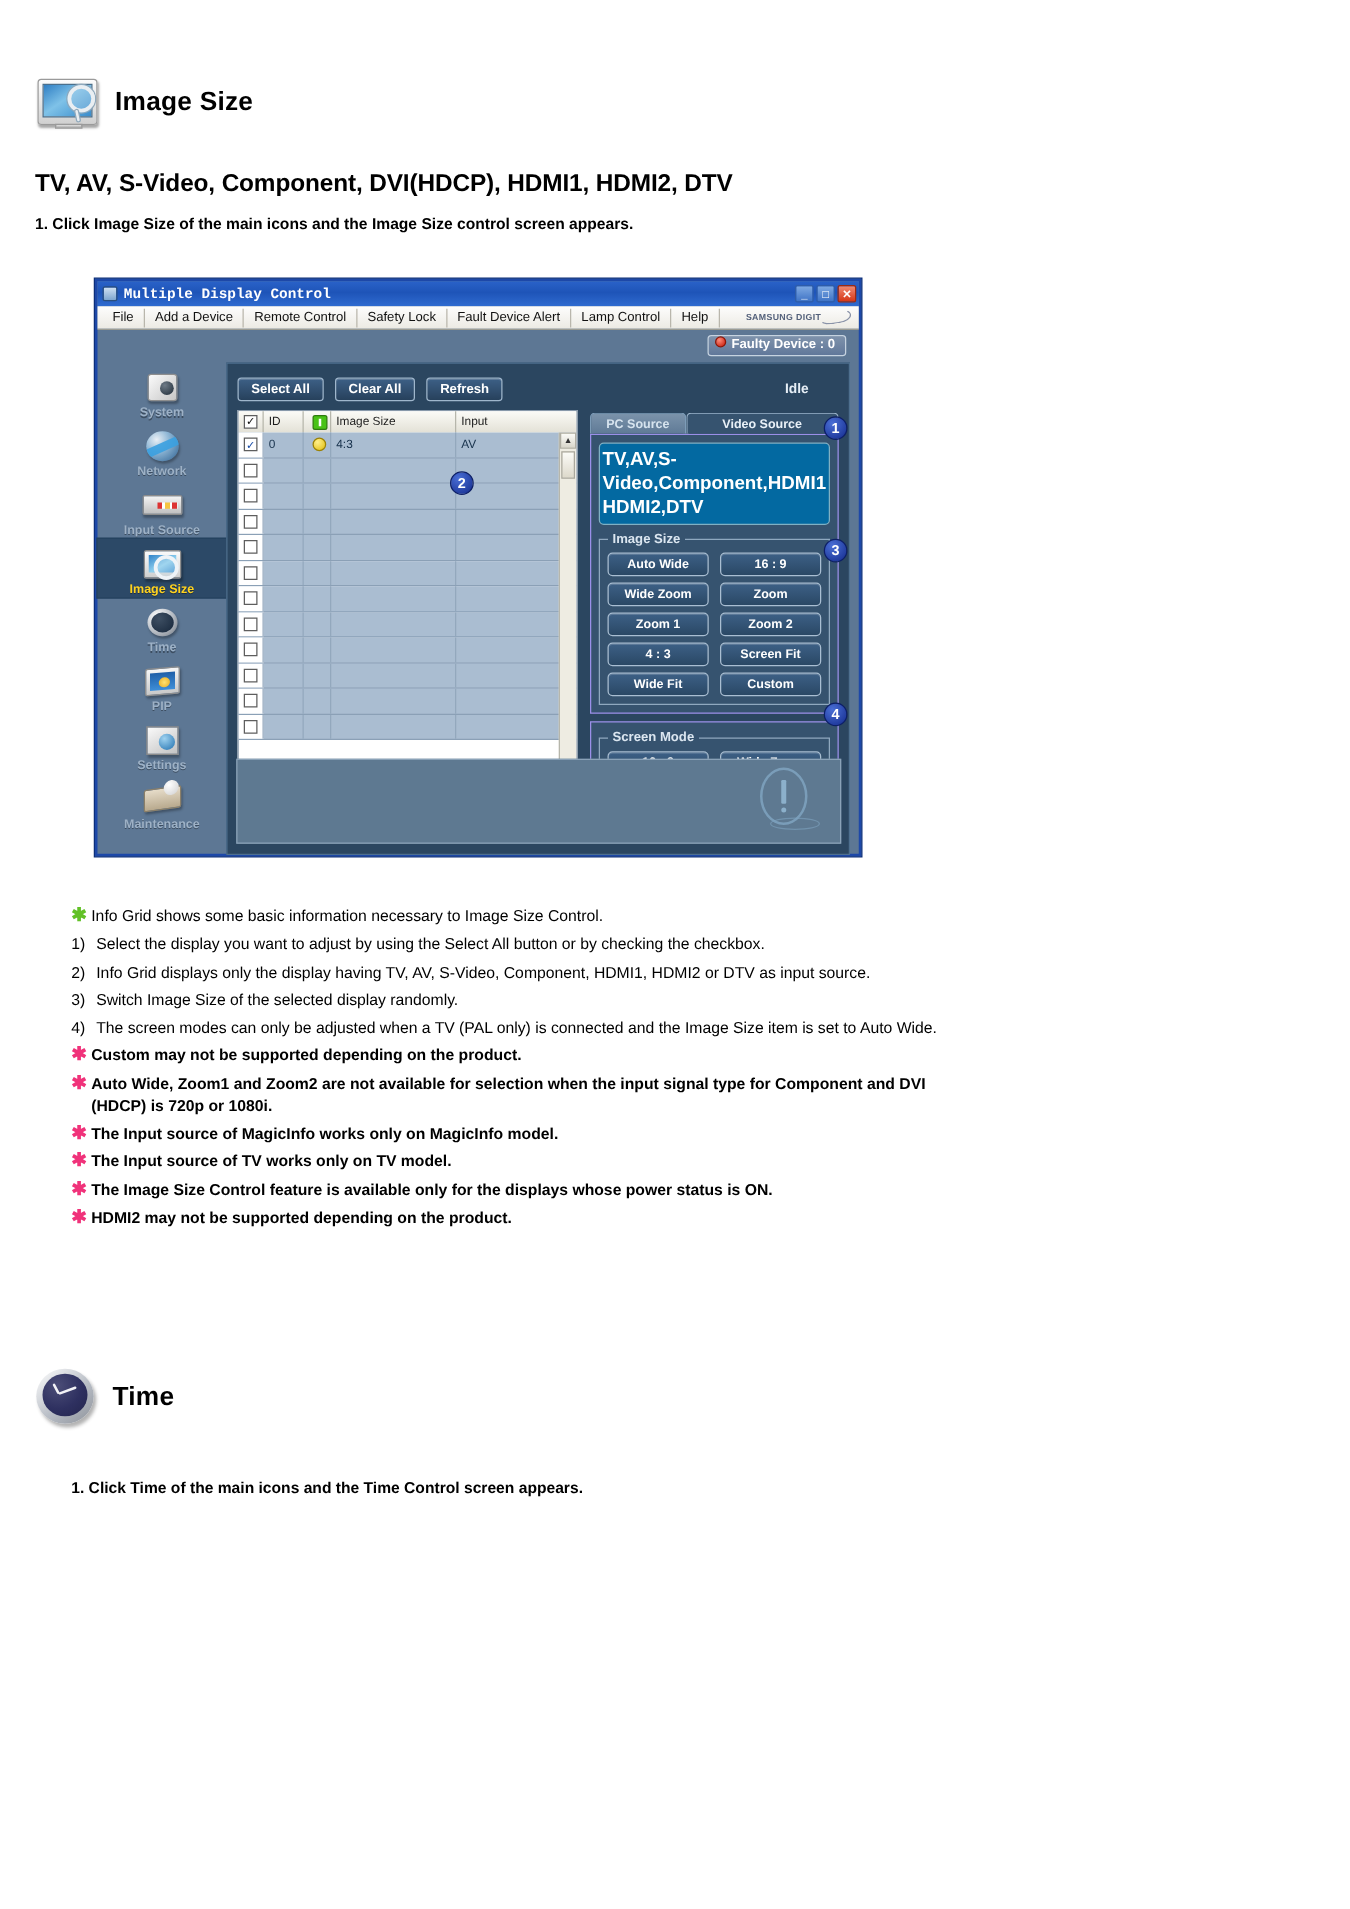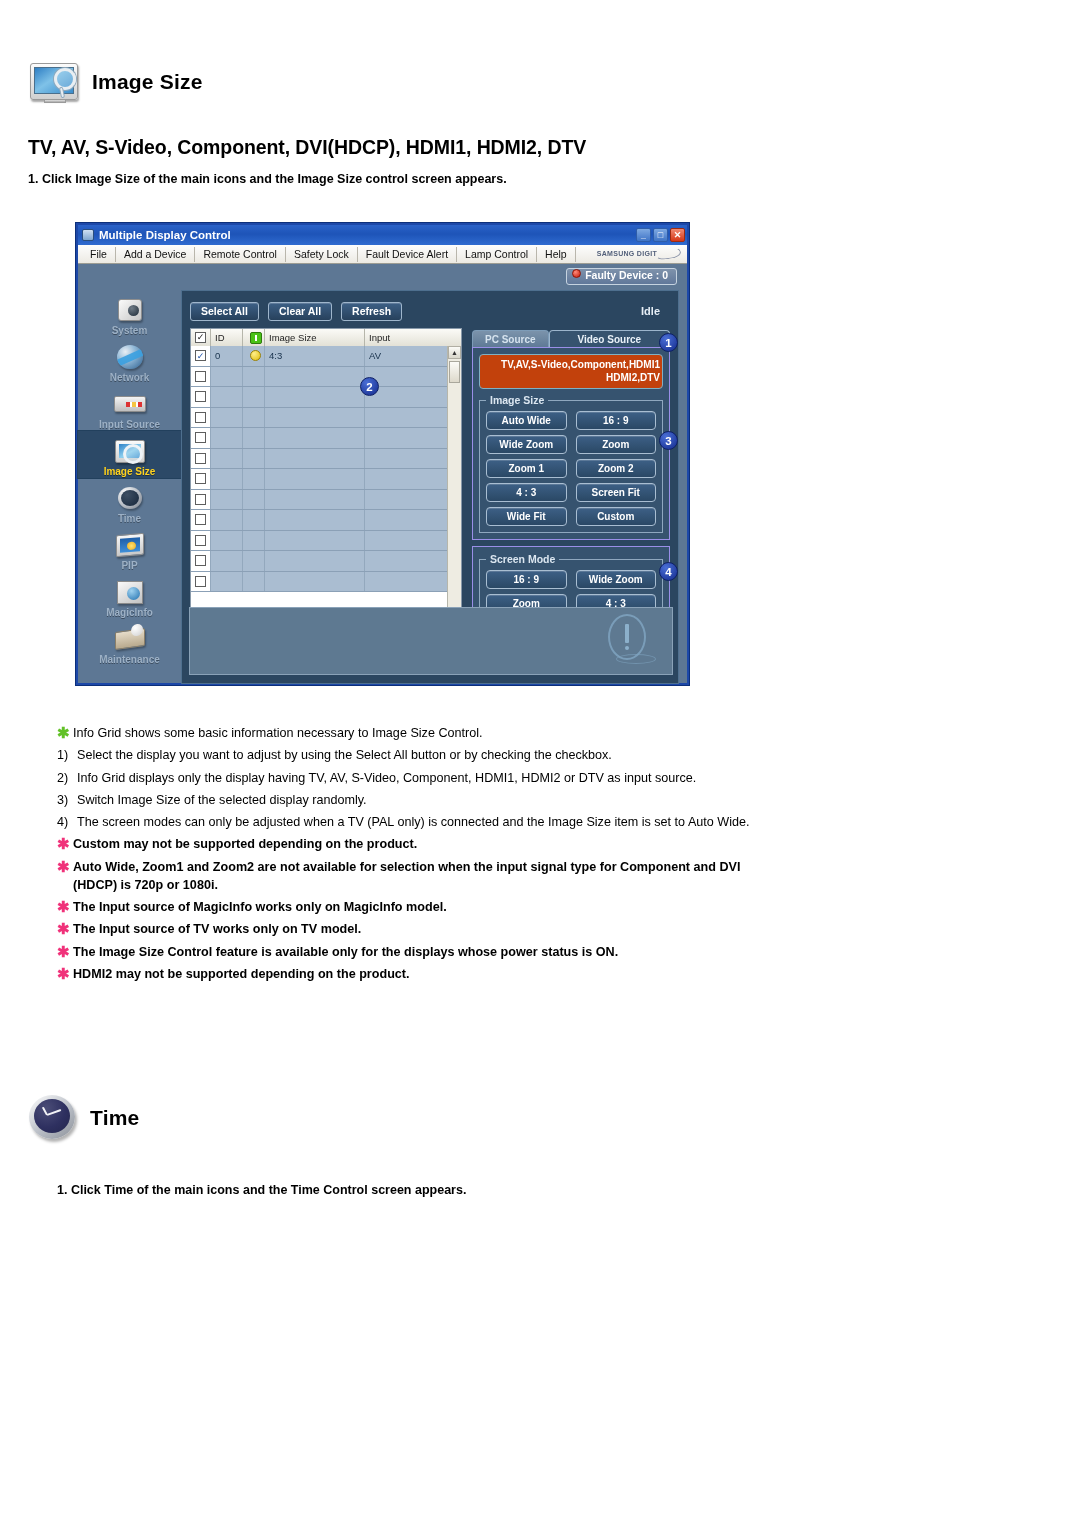--- a/index.html
+++ b/index.html
@@ -89,21 +89,21 @@
   }
   .titlebar {
     height:20px; display:flex; align-items:center;
     background:linear-gradient(#2a62c8 0%,#1e54b8 45%,#2f6bd0 100%);
     padding:0 2px 0 4px; color:#fff;
   }
   .titlebar .tb-icon {
     width:12px; height:12px; margin-right:5px; flex:none;
     background:linear-gradient(#cfe0f2,#7fa6cf); border:1px solid #2a4e7c; border-radius:2px;
   }
-  .titlebar .tb-text { font-size:11.5px; font-weight:bold; flex:1; white-space:nowrap; }
+  .titlebar .tb-text { font-size:11.5px; font-weight:bold; flex:1; white-space:nowrap;font-family:Liberation Mono, monospace; }
   .tb-btns { display:flex; gap:2px; }
   .tb-btn {
     width:15px; height:14px; border-radius:2px;
     border:1px solid #2f5da8; display:flex; align-items:center; justify-content:center;
     font-size:9px; color:#fff; font-weight:bold;
     background:linear-gradient(#7ea9e2,#3f74c6);
   }
   .tb-btn.close { background:linear-gradient(#f08a72,#d63616); border-color:#9e2a10; }
 
   .menubar {
@@ -207,21 +207,21 @@
     border:1px solid #4e6f8e; position:relative; padding:8px 8px 0 8px;
   }
   .panel-top { display:flex; align-items:center; height:24px; }
   .btn3d {
     background:linear-gradient(#3d6086,#27415c);
     border:1px solid #9fb6cc; border-radius:3px; color:#ffffff;
     font-size:10.5px; font-weight:bold; height:19px; line-height:17px;
     padding:0 10px; margin-right:9px; white-space:nowrap;
     box-shadow:inset 0 1px 0 rgba(255,255,255,.18);
   }
-  .status-idle { margin-left:auto; margin-right:10px; color:#e6eef6; font-size:11px; font-weight:bold; }
+  .status-idle { margin-left:auto; margin-right:24px; color:#e6eef6; font-size:11px; font-weight:bold; }
 
   .work { display:flex; margin-top:5px; }
 
   
   .grid-wrap { width:272px; background:#ffffff; border:1px solid #8899aa; position:relative; }
   .grid-head { display:flex; height:17px; background:linear-gradient(#fbfbf7,#e3e1d6); }
   .gh {
     font-size:9.5px; color:#1c1c1c; line-height:17px; padding-left:4px;
     border-right:1px solid #b6b6ab; white-space:nowrap; overflow:hidden;
   }
@@ -267,22 +267,22 @@
     padding:0 12px; border:1px solid #7d9cb8; border-bottom:none;
     border-radius:4px 4px 0 0; white-space:nowrap;
   }
   .tab.inactive { background:linear-gradient(#7b93ab,#5f7a96); color:#d6e3ee; }
   .tab.active { background:#36536f; border-color:#9cb5cc; flex:1; text-align:center; }
 
   .group {
     border:1px solid #9a8fe8; background:#36536f; padding:6px; margin-top:0;
   }
   .srcbar {
-    background:#c2410c; border:1px solid #7fb0c3; border-radius:4px;
-    color:#ffffff; font-size:10px; font-weight:bold; text-align:right;
+    background:#0369a1; border:1px solid #7fb0c3; border-radius:4px;
+    color:#ffffff; font-size:15px; font-weight:bold; text-align:left;
     padding:4px 2px; line-height:1.25; margin-bottom:5px;
   }
   fieldset.fs {
     border:1px solid #8fa8bf; margin:0; padding:5px 6px 6px 6px;
   }
   fieldset.fs legend { font-size:10.5px; font-weight:bold; color:#dbe6f0; padding:0 4px; }
   .btn-grid { display:grid; grid-template-columns:1fr 1fr; gap:5px 9px; }
   .vbtn {
     background:linear-gradient(#3d6086,#2a4865);
     border:1px solid #a9bed2; border-radius:4px;
@@ -408,21 +408,21 @@
       <div class="sb-item">
         <span class="sb-ico">
             <i class="g-pip"></i>
           </span>
         <span class="lbl">PIP</span>
       </div>
       <div class="sb-item">
         <span class="sb-ico">
             <i class="g-settings"></i>
           </span>
-        <span class="lbl">MagicInfo</span>
+        <span class="lbl">Settings</span>
       </div>
       <div class="sb-item">
         <span class="sb-ico">
             <i class="g-maint"></i>
           </span>
         <span class="lbl">Maintenance</span>
       </div>
     </div>
 
     <div class="panel">

